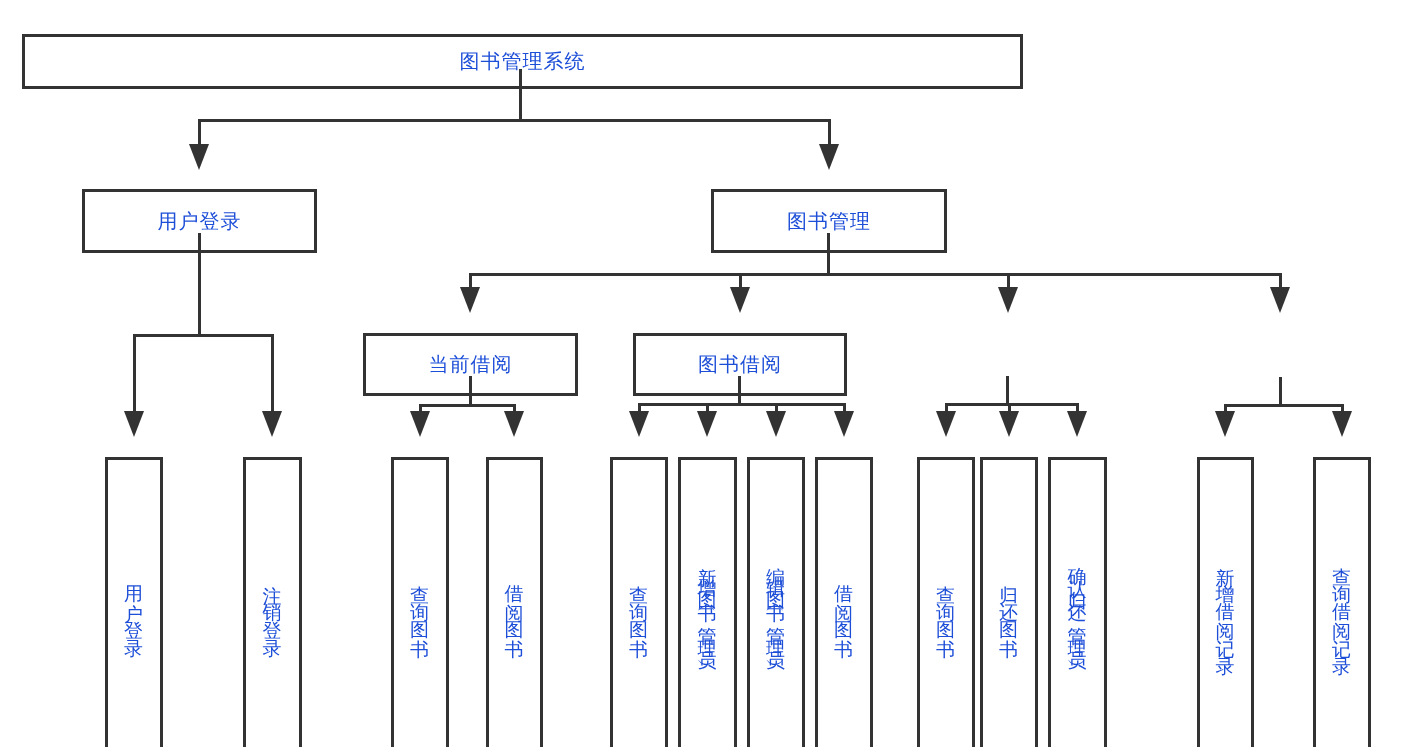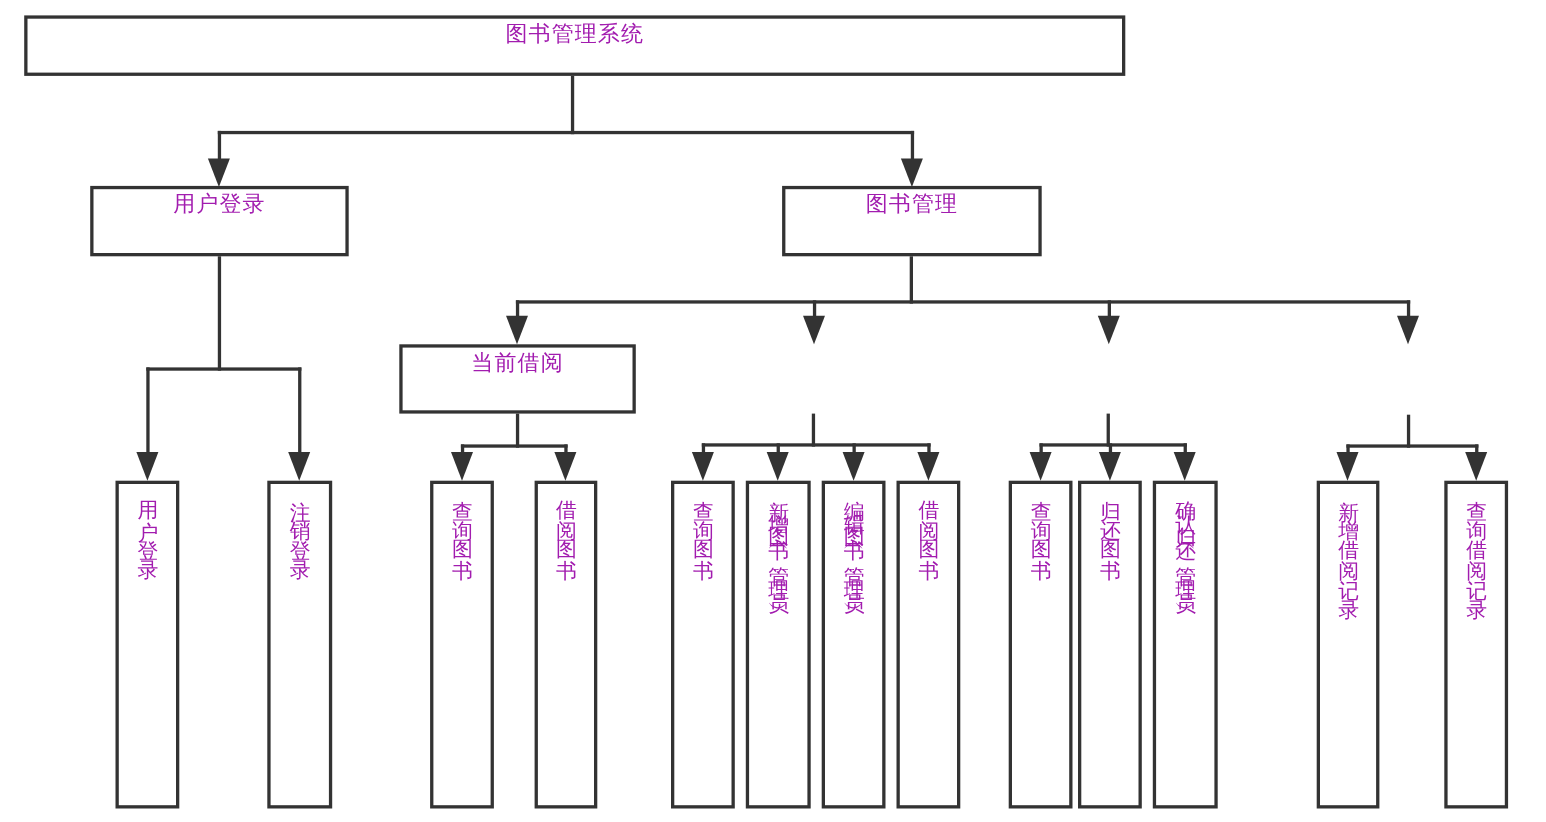--- a/index.html
+++ b/index.html
@@ -11,23 +11,24 @@
     overflow: hidden;
     font-family: "Liberation Sans", sans-serif;
     color: #1a1a1a;
   }
   .box {
     position: absolute;
     box-sizing: border-box;
     border: 3px solid #333333;
     background: #ffffff;
     display: flex;
-    align-items: flex-start;
+    align-items: center;
     justify-content: center;
-    color: #a21caf;
+    color: #1d4ed8;
+    margin-top: 20px;
   }
   .hlabel { font-size: 20px; letter-spacing: 1px; white-space: nowrap; }
   .vbox span {
     writing-mode: vertical-rl;
     text-orientation: mixed;
     font-size: 19px;
     line-height: 1;
     white-space: nowrap;
   }
   .vt4 { letter-spacing: 18px; }
@@ -63,20 +64,23 @@
 
   <div class="box" style="left:82px;top:169px;width:235px;height:64px">
     <span class="hlabel">用户登录</span>
   </div>
   <div class="box" style="left:711px;top:169px;width:236px;height:64px">
     <span class="hlabel">图书管理</span>
   </div>
 
   <div class="box" style="left:363px;top:313px;width:215px;height:63px">
     <span class="hlabel">当前借阅</span>
+  </div>
+  <div class="box" style="left:633px;top:313px;width:214px;height:63px">
+    <span class="hlabel">图书借阅</span>
   </div>
 
   <div class="box vbox" style="left:105px;top:437px;width:58px;height:298px">
     <span class="vt4">用户登录</span>
   </div>
   <div class="box vbox" style="left:243px;top:437px;width:59px;height:298px">
     <span class="vt4">注销登录</span>
   </div>
 
   <div class="box vbox" style="left:391px;top:437px;width:58px;height:298px">

